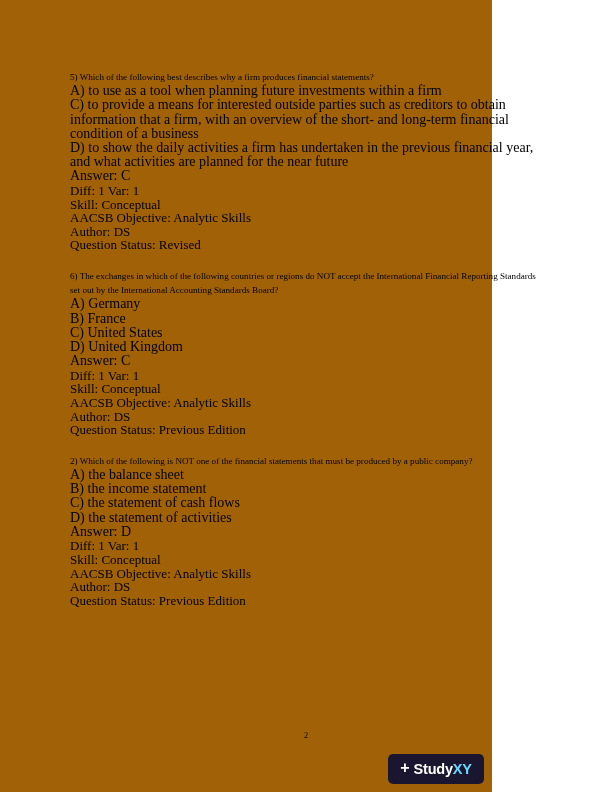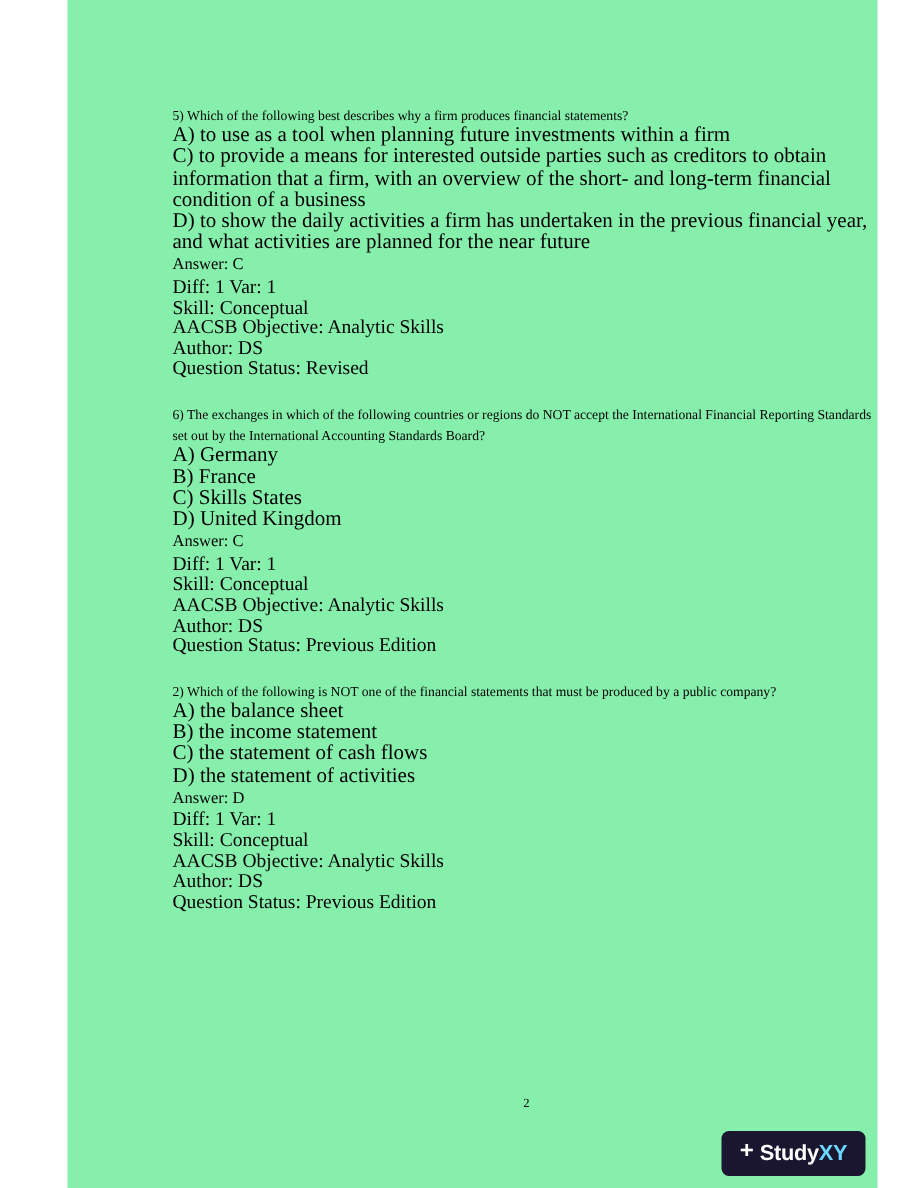--- a/index.html
+++ b/index.html
@@ -11,24 +11,23 @@
     height: 792px;
     background: #ffffff;
     font-family: "Liberation Serif", serif;
     color: #000000;
     position: relative;
     overflow: hidden;
   }
   .page {
     position: absolute;
     left: 0; top: 0;
-    width: 540px;
+    width: 492px;
     height: 792px;
-    background: #86efac;
-    margin-left: 45px;
+    background: #a16207;
   }
   .content {
     position: absolute;
     left: 70px;
     top: 70px;
     width: 470px;
   }
   .question-block {
     margin-bottom: 17px;
   }
@@ -39,21 +38,21 @@
   }
   .q-choice {
     font-size: 14px;
     line-height: 14.2px;
   }
   .meta-line {
     font-size: 13px;
     line-height: 13.6px;
   }
   .meta-line.answer {
-    font-size: 11px;
+    font-size: 14px;
     line-height: 14.6px;
   }
   .meta-tab {
     display: inline-block;
     min-width: 34px;
   }
   .page-number {
     position: absolute;
     left: 0;
     top: 731px;
@@ -129,21 +128,21 @@
       <div class="meta-line">
         <span>Question Status:</span>
         <span>Revised</span>
       </div>
     </div>
 
     <div class="question-block">
       <div class="q-stem">6) The exchanges in which of the following countries or regions do NOT accept the International Financial Reporting Standards set out by the International Accounting Standards Board?</div>
       <div class="q-choice">A) Germany</div>
       <div class="q-choice">B) France</div>
-      <div class="q-choice">C) Skills States</div>
+      <div class="q-choice">C) United States</div>
       <div class="q-choice">D) United Kingdom</div>
       <div class="meta-line answer">
         <span>Answer:</span>
         <span>C</span>
       </div>
       <div class="meta-line">
         <span class="meta-tab">Diff: 1</span>
         <span>Var: 1</span>
       </div>
       <div class="meta-line">

